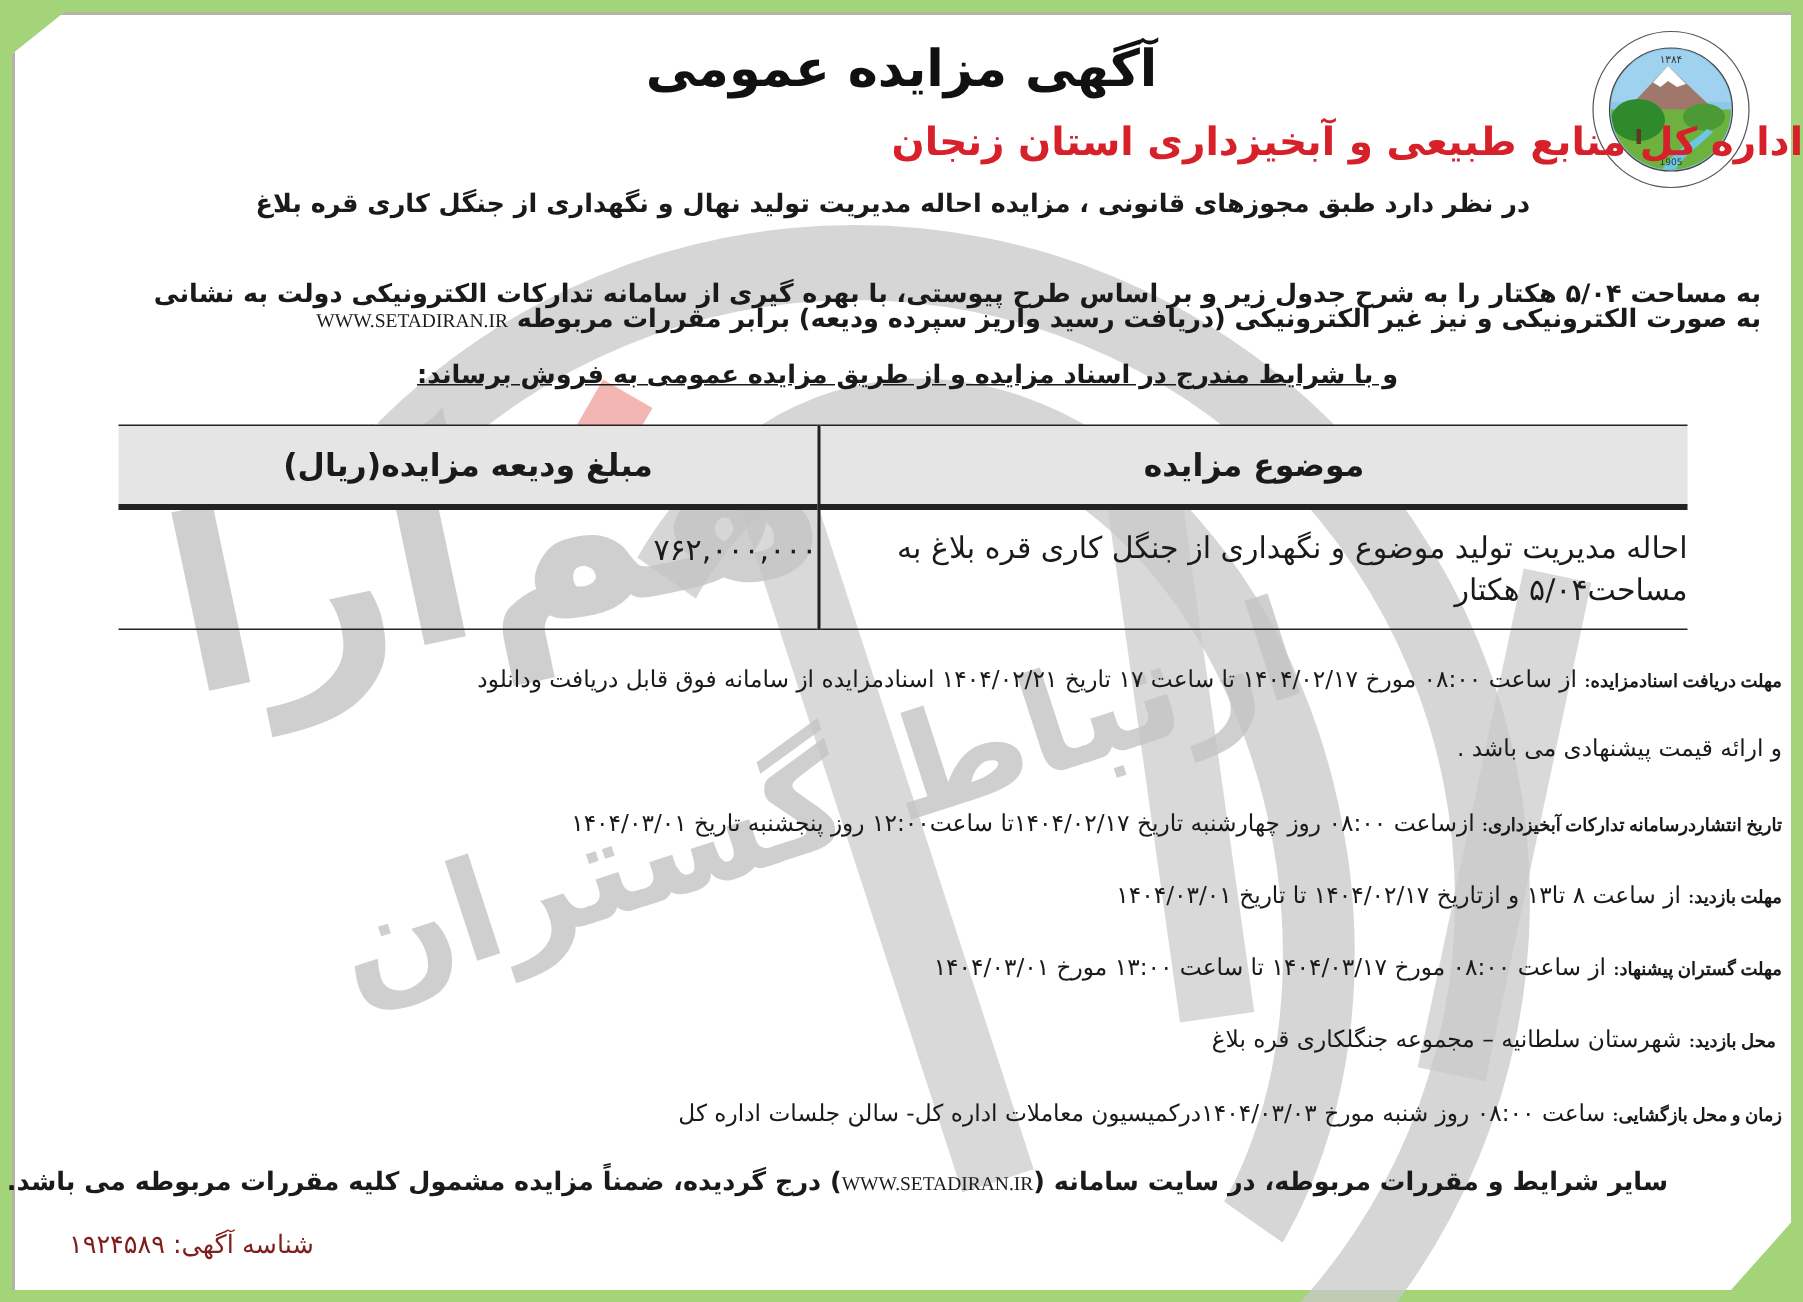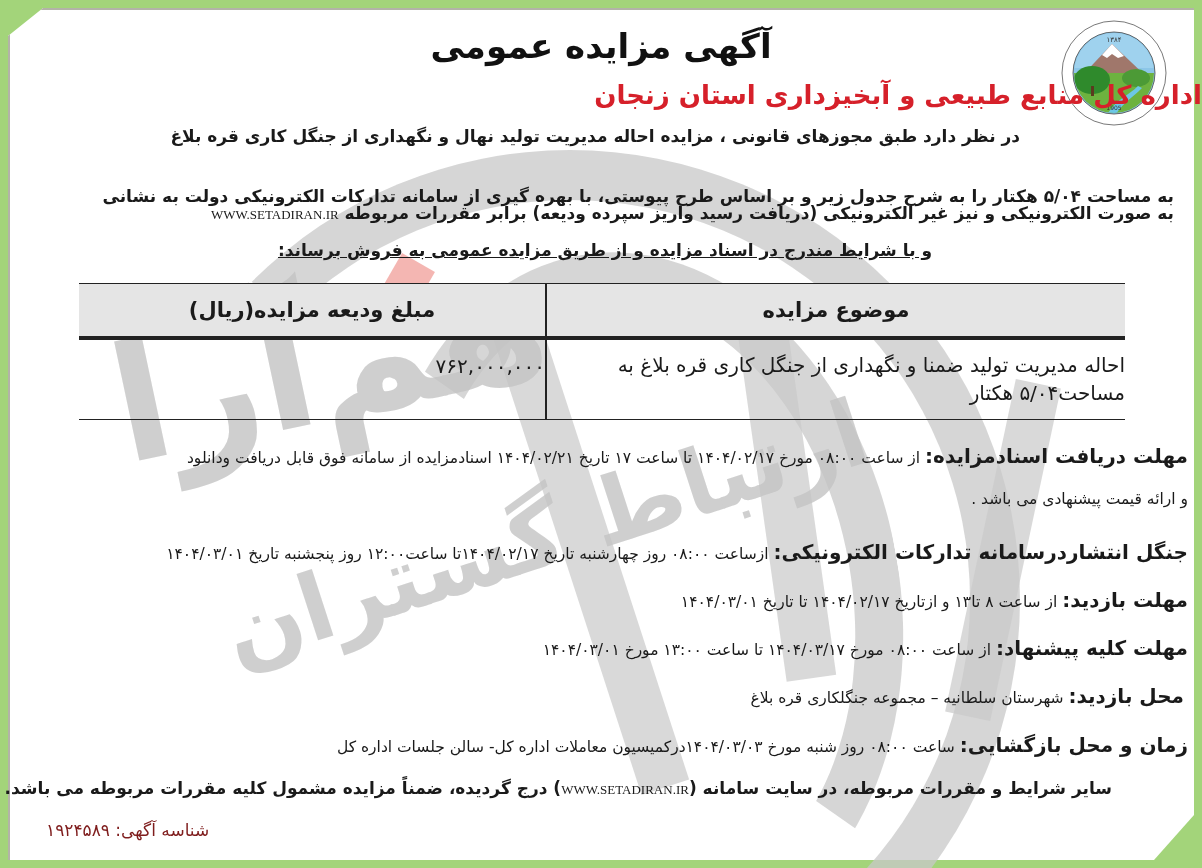--- a/index.html
+++ b/index.html
@@ -63,21 +63,21 @@
   table.auction td {
     height: 82px; vertical-align: middle; line-height: 1.4; font-size: 20px;
     border-bottom: 1.5px solid #222;
   }
   table.auction .col-subject { width: 579px; border-left: 2px solid #222; }
   table.auction td.amount { vertical-align: top; padding-top: 12px; font-size: 20px; letter-spacing: 1px; }
 
   .row {
     position: absolute; right: 14px; font-size: 15.5px; white-space: nowrap; color: #1a1a1a;
   }
-  .row b { font-weight: bold; font-size: 20px; }
+  .row b { font-weight: bold; font-size: 12px; font-family: Liberation Serif, serif; }
 
   .footer-strong {
     position: absolute; right: 90px; top: 778px; font-size: 17px; font-weight: bold; white-space: nowrap;
   }
   .footer-strong .url { font-family: "Liberation Serif", serif; font-weight: normal; font-size: 13px; }
   .ad-id {
     position: absolute; left: 46px; top: 820px; font-size: 17px; color: #7f1d1d; white-space: nowrap;
   }
 </style>
 </head>
@@ -137,43 +137,43 @@
   <table class="auction">
     <thead>
       <tr>
         <th class="col-subject">موضوع مزایده</th>
         <th>مبلغ ودیعه مزایده(ریال)</th>
       </tr>
     </thead>
     <tbody>
       <tr>
         <td class="col-subject">
-          <div>احاله مدیریت تولید ضمنا و نگهداری از جنگل کاری قره بلاغ به</div>
+          <div>احاله مدیریت تولید موضوع و نگهداری از جنگل کاری قره بلاغ به</div>
           <div>مساحت۵/۰۴ هکتار</div>
         </td>
         <td class="amount">۷۶۲,۰۰۰,۰۰۰</td>
       </tr>
     </tbody>
   </table>
 
   <div class="row" style="top:444px;">
     <b>مهلت دریافت اسنادمزایده:</b><span> از ساعت ۰۸:۰۰ مورخ ۱۴۰۴/۰۲/۱۷ تا ساعت ۱۷ تاریخ ۱۴۰۴/۰۲/۲۱ اسنادمزایده از سامانه فوق قابل دریافت ودانلود</span>
   </div>
   <div class="row" style="top:490px; right:14px;">و ارائه قیمت پیشنهادی می باشد .</div>
 
   <div class="row" style="top:540px;">
-    <b>جنگل انتشاردرسامانه تدارکات الکترونیکی:</b><span> ازساعت ۰۸:۰۰ روز چهارشنبه تاریخ ۱۴۰۴/۰۲/۱۷تا ساعت۱۲:۰۰ روز پنجشنبه تاریخ ۱۴۰۴/۰۳/۰۱</span>
+    <b>تاریخ انتشاردرسامانه تدارکات آبخیزداری:</b><span> ازساعت ۰۸:۰۰ روز چهارشنبه تاریخ ۱۴۰۴/۰۲/۱۷تا ساعت۱۲:۰۰ روز پنجشنبه تاریخ ۱۴۰۴/۰۳/۰۱</span>
   </div>
 
   <div class="row" style="top:588px;">
     <b>مهلت بازدید:</b><span> از ساعت ۸ تا۱۳ و ازتاریخ ۱۴۰۴/۰۲/۱۷ تا تاریخ ۱۴۰۴/۰۳/۰۱</span>
   </div>
 
   <div class="row" style="top:636px;">
-    <b>مهلت کلیه پیشنهاد:</b><span> از ساعت ۰۸:۰۰ مورخ ۱۴۰۴/۰۳/۱۷ تا ساعت ۱۳:۰۰ مورخ ۱۴۰۴/۰۳/۰۱</span>
+    <b>مهلت گستران پیشنهاد:</b><span> از ساعت ۰۸:۰۰ مورخ ۱۴۰۴/۰۳/۱۷ تا ساعت ۱۳:۰۰ مورخ ۱۴۰۴/۰۳/۰۱</span>
   </div>
 
   <div class="row" style="top:684px; right:18px;">
     <b>محل بازدید:</b><span> شهرستان سلطانیه – مجموعه جنگلکاری قره بلاغ</span>
   </div>
 
   <div class="row" style="top:733px;">
     <b>زمان و محل بازگشایی:</b><span> ساعت ۰۸:۰۰ روز شنبه مورخ ۱۴۰۴/۰۳/۰۳درکمیسیون معاملات اداره کل- سالن جلسات اداره کل</span>
   </div>
 

